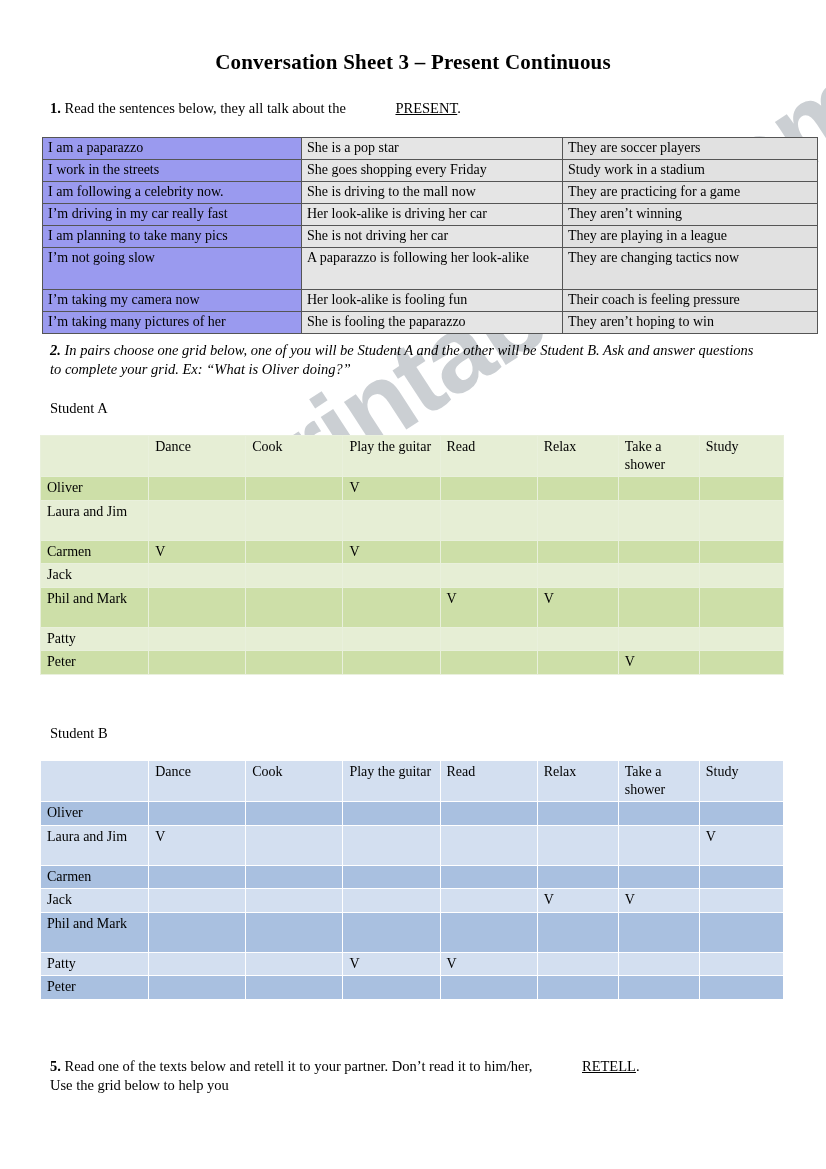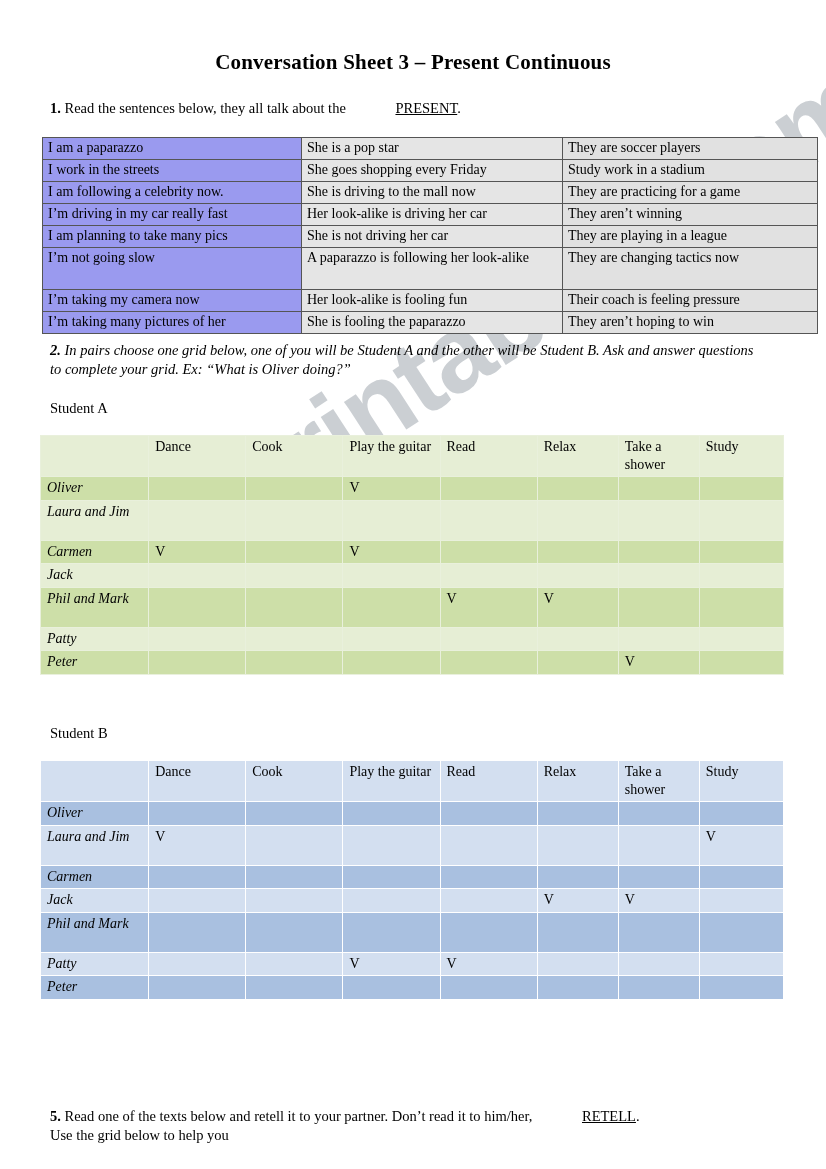--- a/index.html
+++ b/index.html
@@ -61,21 +61,21 @@
     line-height: 19px;
     z-index: 10;
   }
   .para b { font-weight: bold; }
   .para u { text-decoration: underline; margin-left: 46px; }
 
   #instr1 { left: 50px; top: 99px; width: 720px; }
   #instr2 { left: 50px; top: 341px; width: 715px; font-style: italic; }
   #labelA { left: 50px; top: 399px; width: 300px; }
   #labelB { left: 50px; top: 724px; width: 300px; }
-  #instr5 { left: 50px; top: 1107px; width: 720px; }
+  #instr5 { left: 50px; top: 1057px; width: 720px; }
 
   
   .sheet-table {
     position: absolute;
     border-collapse: collapse;
     table-layout: fixed;
     font-size: 14px;
     line-height: 17px;
     z-index: 10;
     border-radius: 14px;
@@ -104,21 +104,21 @@
     table-layout: fixed;
     font-size: 14px;
     line-height: 17.5px;
     z-index: 10;
   }
   .grid td {
     padding: 2px 5px 3px 6px;
     vertical-align: top;
     height: 16px;
   }
-  .grid td.name { font-weight: normal; font-style: italic; }
+  .grid td.name { font-weight: normal; }
   .grid .v { font-size: 14px; }
 
   
   .grid col.c0 { width: 108px; }
   .grid col.c1 { width: 97px; }
   .grid col.c2 { width: 97px; }
   .grid col.c3 { width: 97px; }
   .grid col.c4 { width: 97px; }
   .grid col.c5 { width: 81px; }
   .grid col.c6 { width: 81px; }

